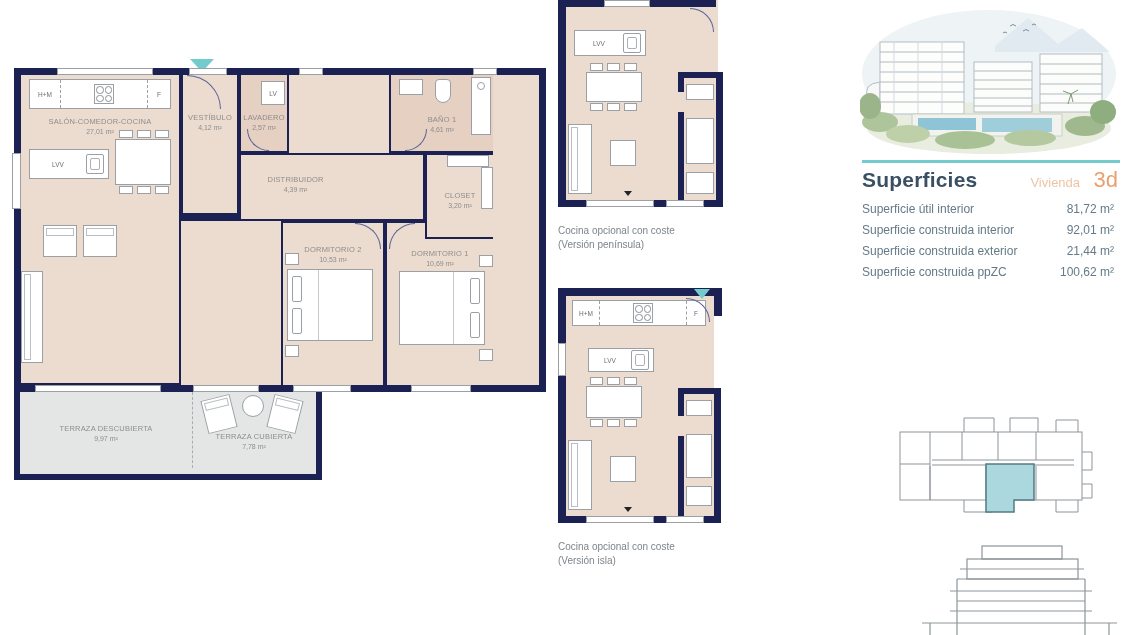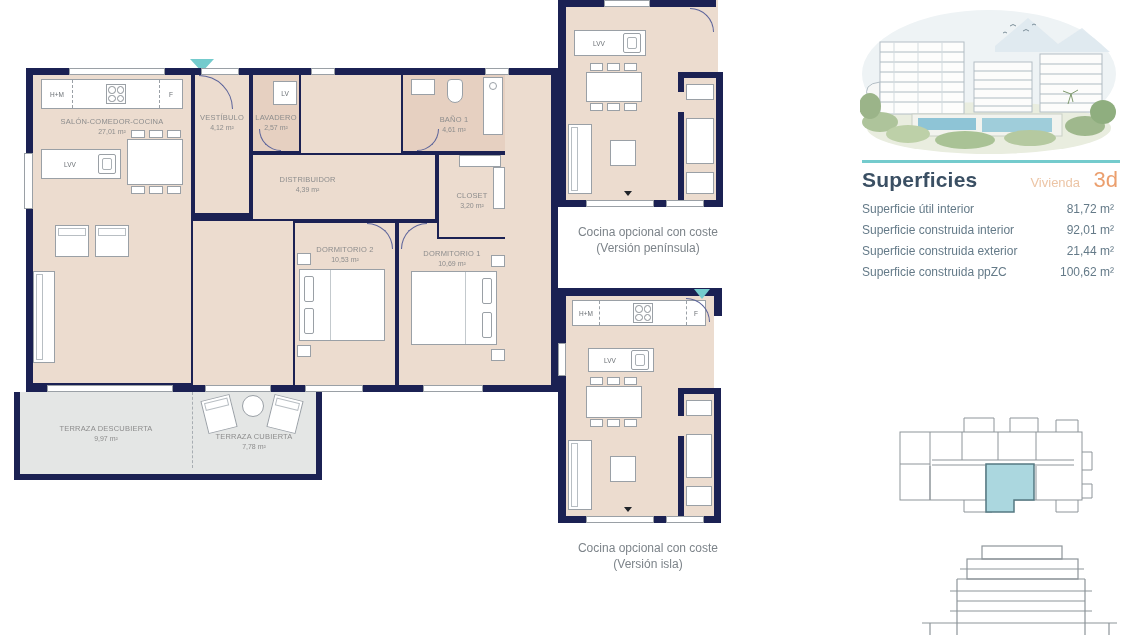--- a/index.html
+++ b/index.html
@@ -37,37 +37,37 @@
   .sink::after{content:"";position:absolute;inset:3px;border:1px solid #aab0b5;border-radius:2px}
   .arc{position:absolute;box-sizing:border-box}
   .arc-tr{border-top:1px solid #5b639a;border-right:1px solid #5b639a;border-radius:0 100% 0 0}
   .arc-tl{border-top:1px solid #5b639a;border-left:1px solid #5b639a;border-radius:100% 0 0 0}
   .arc-bl{border-bottom:1px solid #5b639a;border-left:1px solid #5b639a;border-radius:0 0 0 100%}
   .arc-br{border-bottom:1px solid #5b639a;border-right:1px solid #5b639a;border-radius:0 0 100% 0}
   .tri-teal{position:absolute;width:0;height:0;border-left:12px solid transparent;border-right:12px solid transparent;border-top:13px solid var(--teal)}
   .tri-teal.sm{border-left-width:8px;border-right-width:8px;border-top-width:10px}
   .tri-sm{position:absolute;width:0;height:0;border-left:4px solid transparent;border-right:4px solid transparent;border-top:5px solid #20242a}
   .dash-div{position:absolute;border-left:1px dashed #a7adb2}
-  .caption{position:absolute;text-align:center;font-size:12px;color:#7d848a;line-height:1.35}
+  .caption{position:absolute;text-align:left;font-size:10px;color:#7d848a;line-height:1.35}
   
   .rule{position:absolute;background:var(--teal)}
   .sup-head{position:absolute;display:flex;justify-content:space-between;align-items:baseline}
   .sup-title{font-size:21px;font-weight:bold;color:var(--titlenavy);letter-spacing:.2px}
   .sup-viv{font-size:13px;color:var(--salmon)}
   .sup-3d{font-size:22px;color:var(--orange);margin-left:9px;font-weight:500}
   .sup-rows{position:absolute}
   .sup-row{display:flex;justify-content:space-between;font-size:12px;color:var(--textgray);padding:3.5px 0}
 </style>
 </head>
 <body>
 
 <div class="abs" style="left:14px;top:60px;width:496px;height:465px">
   <div class="tri-teal" style="left:176px;top:-1px"></div>
 
-  <div class="abs" style="left:12px;top:8px;width:532px;height:324px;border:7px solid var(--wall);background:var(--beige);box-sizing:border-box">
+  <div class="abs" style="left:0;top:8px;width:532px;height:324px;border:7px solid var(--wall);background:var(--beige);box-sizing:border-box">
 
     <div class="winseg" style="left:168px;top:-7px;width:38px;height:7px"></div>
     <div class="winseg" style="left:36px;top:-7px;width:96px;height:7px"></div>
     <div class="winseg" style="left:278px;top:-7px;width:24px;height:7px"></div>
     <div class="winseg" style="left:452px;top:-7px;width:24px;height:7px"></div>
     <div class="winseg" style="left:-9px;top:78px;width:9px;height:56px"></div>
     <div class="winseg" style="left:14px;bottom:-7px;width:126px;height:7px"></div>
     <div class="winseg" style="left:172px;bottom:-7px;width:66px;height:7px"></div>
     <div class="winseg" style="left:272px;bottom:-7px;width:58px;height:7px"></div>
     <div class="winseg" style="left:390px;bottom:-7px;width:60px;height:7px"></div>

